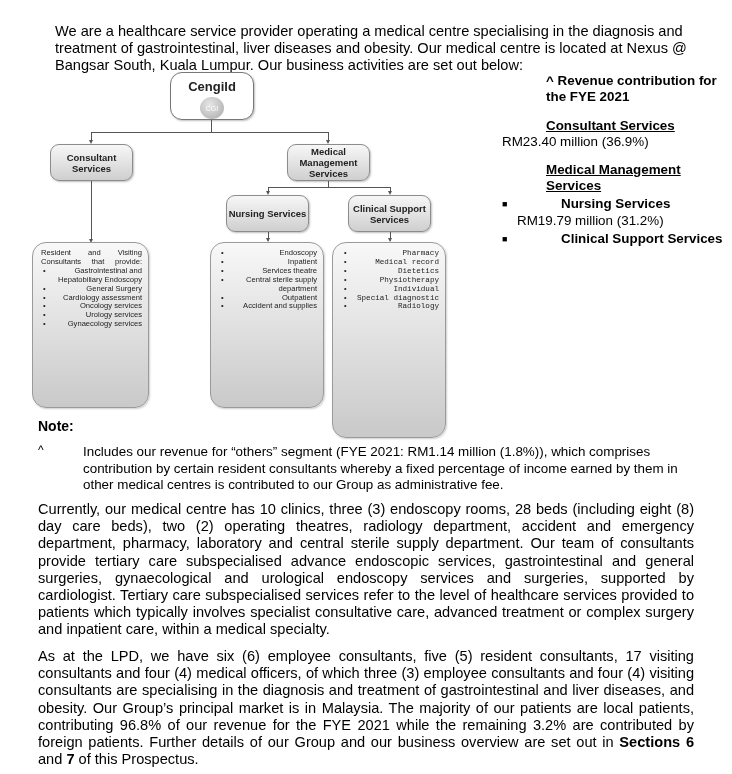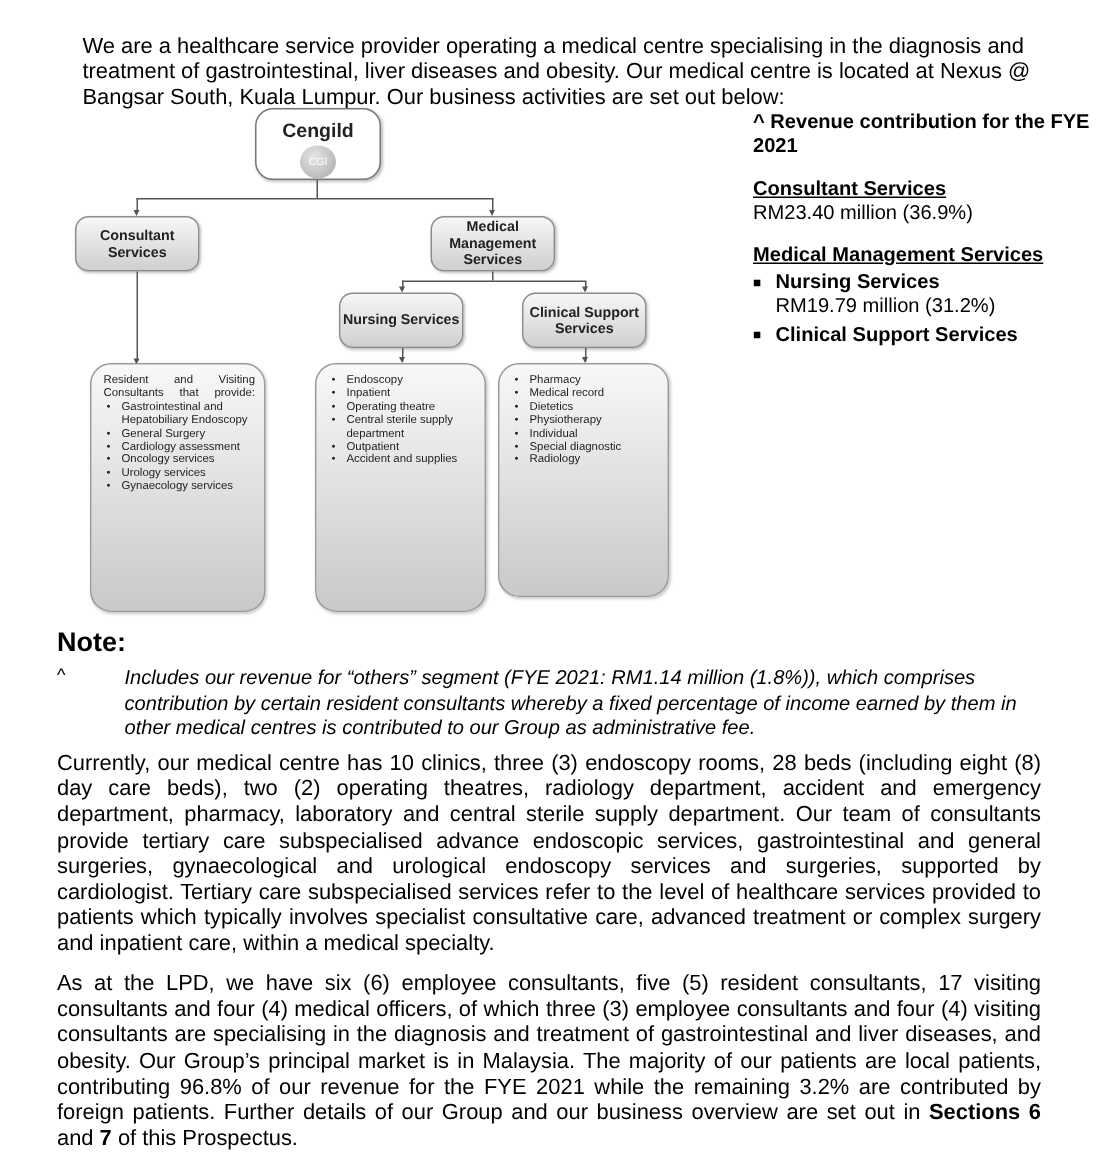--- a/index.html
+++ b/index.html
@@ -15,35 +15,35 @@
          font-weight: bold; font-size: 9.5px; line-height: 11px; color: #222;
          background: linear-gradient(#f7f7f7, #cfcfcf); box-shadow: 1px 1px 2px rgba(0,0,0,0.25); }
   .root { background: #fff; border-color: #777; border-radius: 12px; flex-direction: column; justify-content: flex-start; padding-top: 6px; font-size: 13px; line-height: 15px; }
   .logo { width: 24px; height: 24px; border-radius: 50%; margin-top: 3px;
           background: radial-gradient(circle at 40% 35%, #e6e6e6, #a8a8a8); color: #fff;
           font-size: 7px; font-weight: normal; display: flex; align-items: flex-end; justify-content: center; padding-bottom: 3px; box-sizing: border-box; }
   .detail { position: absolute; box-sizing: border-box; border: 1px solid #9a9a9a; border-radius: 14px;
             background: linear-gradient(#f8f8f8, #c9c9c9); box-shadow: 1px 1px 2px rgba(0,0,0,0.2);
             font-size: 7.6px; line-height: 8.9px; color: #222; padding: 6px 6px 4px 8px; }
   .detail ul { margin: 0; padding: 0 0 0 12px; list-style: none; }
-  .detail li { position: relative; }
+  .detail li { position: relative; text-align: right; }
   .detail li::before { content: "\2022"; position: absolute; left: -10px; }
   .line { position: absolute; background: #555; }
   .arrow { position: absolute; width: 0; height: 0; border-left: 2.5px solid transparent; border-right: 2.5px solid transparent; border-top: 4px solid #555; }
   
   #side { position: absolute; left: 502px; top: 73px; width: 225px; font-size: 13.4px; line-height: 16.4px; }
-  #side .h { font-weight: bold; }
+  #side .h { font-weight: bold; margin-left: 44px; }
   #side .u { text-decoration: underline; }
   #side .blk { margin-bottom: 11px; }
   #side .sq { display: flex; }
   #side .sq .mk { width: 15px; font-size: 9px; line-height: 16.4px; }
   
-  #note-title { position: absolute; left: 38px; top: 418px; font-weight: bold; font-size: 18px; }
+  #note-title { position: absolute; left: 38px; top: 418px; font-weight: bold; font-size: 14px; }
   #note-mark { position: absolute; left: 38px; top: 443px; font-size: 12px; }
-  #note-text { position: absolute; left: 83px; top: 444px; width: 600px; font-size: 13.4px; line-height: 16.6px; font-style: italic; }
+  #note-text { position: absolute; left: 83px; top: 444px; width: 600px; font-size: 13.4px; line-height: 16.6px; }
   #para2 { top: 501px; }
   #para3 { top: 648px; }
 </style>
 </head>
 <body>
 
 <p class="para justify" id="intro" style="margin:17px;text-align:left;">We are a healthcare service provider operating a medical centre specialising in the diagnosis and treatment of gastrointestinal, liver diseases and obesity. Our medical centre is located at Nexus @ Bangsar South, Kuala Lumpur. Our business activities are set out below:</p>
 
 <div id="chart">
 
@@ -81,42 +81,42 @@
   </div>
   <div class="box" style="left:318px;top:130px;width:83px;height:37px;">
     <span>Clinical Support Services</span>
   </div>
 
   <div class="line" style="left:238px;top:167px;width:1px;height:9px;"></div>
   <div class="arrow" style="left:236px;top:173px;"></div>
   <div class="line" style="left:360px;top:167px;width:1px;height:9px;"></div>
   <div class="arrow" style="left:358px;top:173px;"></div>
 
-  <div class="detail" style="left:2px;top:177px;width:117px;height:166px;margin-left:28px;">
+  <div class="detail" style="left:2px;top:177px;width:117px;height:166px;">
     <div style="text-align:justify;text-align-last:justify;">Resident and Visiting Consultants that provide:</div>
     <ul id="cs-list">
         <li>Gastrointestinal and Hepatobiliary Endoscopy</li>
         <li>General Surgery</li>
         <li>Cardiology assessment</li>
         <li>Oncology services</li>
         <li>Urology services</li>
         <li>Gynaecology services</li>
       </ul>
   </div>
   <div class="detail" style="left:180px;top:177px;width:114px;height:166px;">
     <ul id="ns-list">
         <li>Endoscopy</li>
         <li>Inpatient</li>
-        <li>Operating theatre</li>
+        <li>Services theatre</li>
         <li>Central sterile supply department</li>
         <li>Outpatient</li>
         <li>Accident and supplies</li>
       </ul>
   </div>
-  <div class="detail" style="left:302px;top:177px;width:114px;height:156px;">
+  <div class="detail" style="left:302px;top:177px;width:114px;height:196px;font-family:Liberation Mono, monospace;">
     <ul id="cl-list">
         <li>Pharmacy</li>
         <li>Medical record</li>
         <li>Dietetics</li>
         <li>Physiotherapy</li>
         <li>Individual</li>
         <li>Special diagnostic</li>
         <li>Radiology</li>
       </ul>
   </div>

